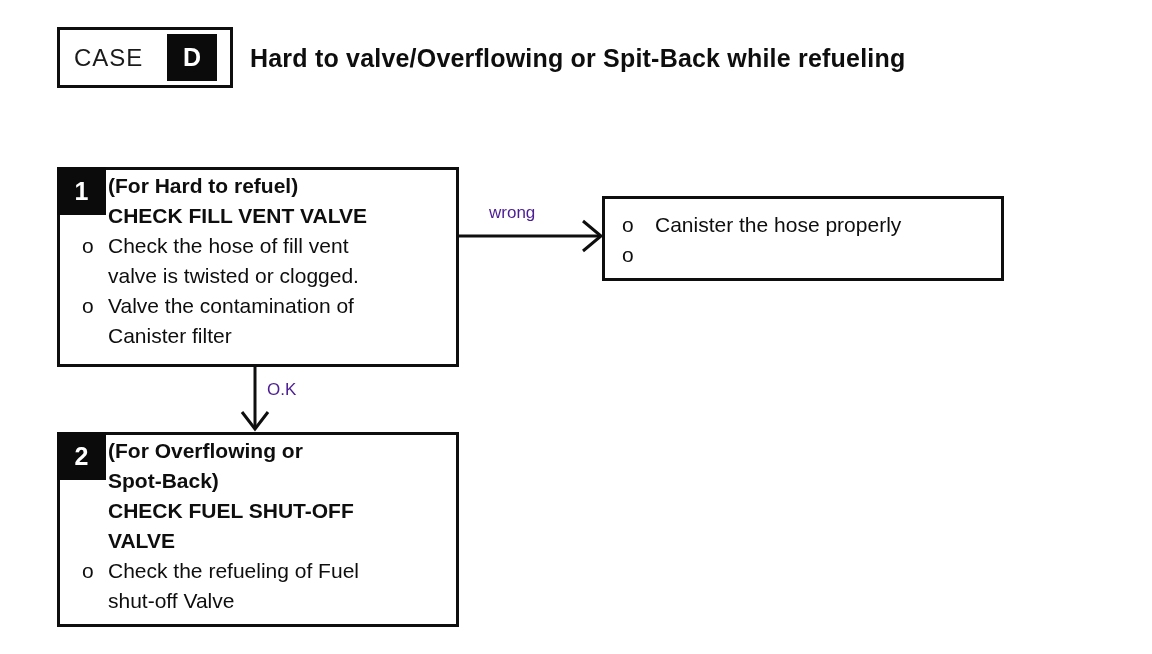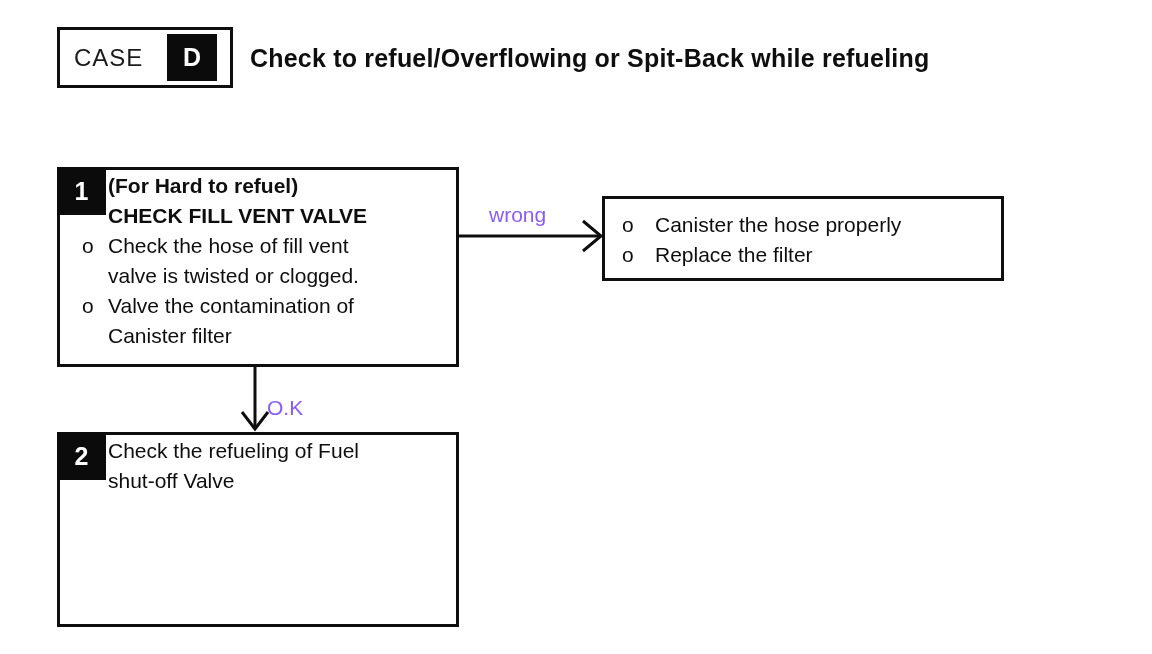--- a/index.html
+++ b/index.html
@@ -94,39 +94,39 @@
   .bullet-text { flex: 1; white-space: pre-line; padding-right: 8px; }
 
   #wrong-result-box .box-content { padding-top: 11px; }
   #wrong-result-box .bullet-marker { width: 50px; padding-left: 17px; }
 
   
   .arrow-svg { position: absolute; }
   .arrow-stroke { stroke: #0e0e0e; stroke-width: 3; fill: none; }
   .edge-label {
     position: absolute;
-    font-size: 21px;
-    color: #8b5cf6;
+    font-size: 17px;
+    color: #4c1d95;
     white-space: nowrap;
   }
   #wrong-label { left: 489px; top: 203px; }
-  #ok-label { left: 267px; top: 380px; margin-top: 16px; }
+  #ok-label { left: 267px; top: 380px; }
 </style>
 </head>
 <body>
 
 <div id="page">
 
   <div class="case-box">
     <span class="case-label">CASE</span>
     <span class="case-letter-chip">
       <span>D</span>
     </span>
   </div>
-  <div class="page-title">Check to refuel/Overflowing or Spit-Back while refueling</div>
+  <div class="page-title">Hard to valve/Overflowing or Spit-Back while refueling</div>
 
   <div class="flow-box" id="step1-box">
     <div class="step-badge">
       <span>1</span>
     </div>
     <div class="box-content">
       <div class="box-heading">(For Hard to refuel)
 CHECK FILL VENT VALVE</div>
       <div class="bullet-row">
         <span class="bullet-marker">o</span>
@@ -148,36 +148,39 @@
   <div class="edge-label" id="wrong-label">wrong</div>
 
   <div class="flow-box" id="wrong-result-box">
     <div class="box-content">
       <div class="bullet-row">
         <span class="bullet-marker">o</span>
         <span class="bullet-text">Canister the hose properly</span>
       </div>
       <div class="bullet-row">
         <span class="bullet-marker">o</span>
-        <span class="bullet-text">Replace the filter</span>
       </div>
     </div>
   </div>
 
   <svg class="arrow-svg" style="left:239px; top:366px;" width="34" height="66" viewBox="0 0 34 66">
     <line class="arrow-stroke" x1="16" y1="0" x2="16" y2="61"></line>
     <polyline class="arrow-stroke" points="3,46 16,63 29,46"></polyline>
   </svg>
   <div class="edge-label" id="ok-label">O.K</div>
 
   <div class="flow-box" id="step2-box">
     <div class="step-badge">
       <span>2</span>
     </div>
     <div class="box-content">
+      <div class="box-heading">(For Overflowing or
+Spot-Back)
+CHECK FUEL SHUT-OFF
+VALVE</div>
       <div class="bullet-row">
         <span class="bullet-marker">o</span>
         <span class="bullet-text">Check the refueling of Fuel
 shut-off Valve</span>
       </div>
     </div>
   </div>
 
 </div>
 

